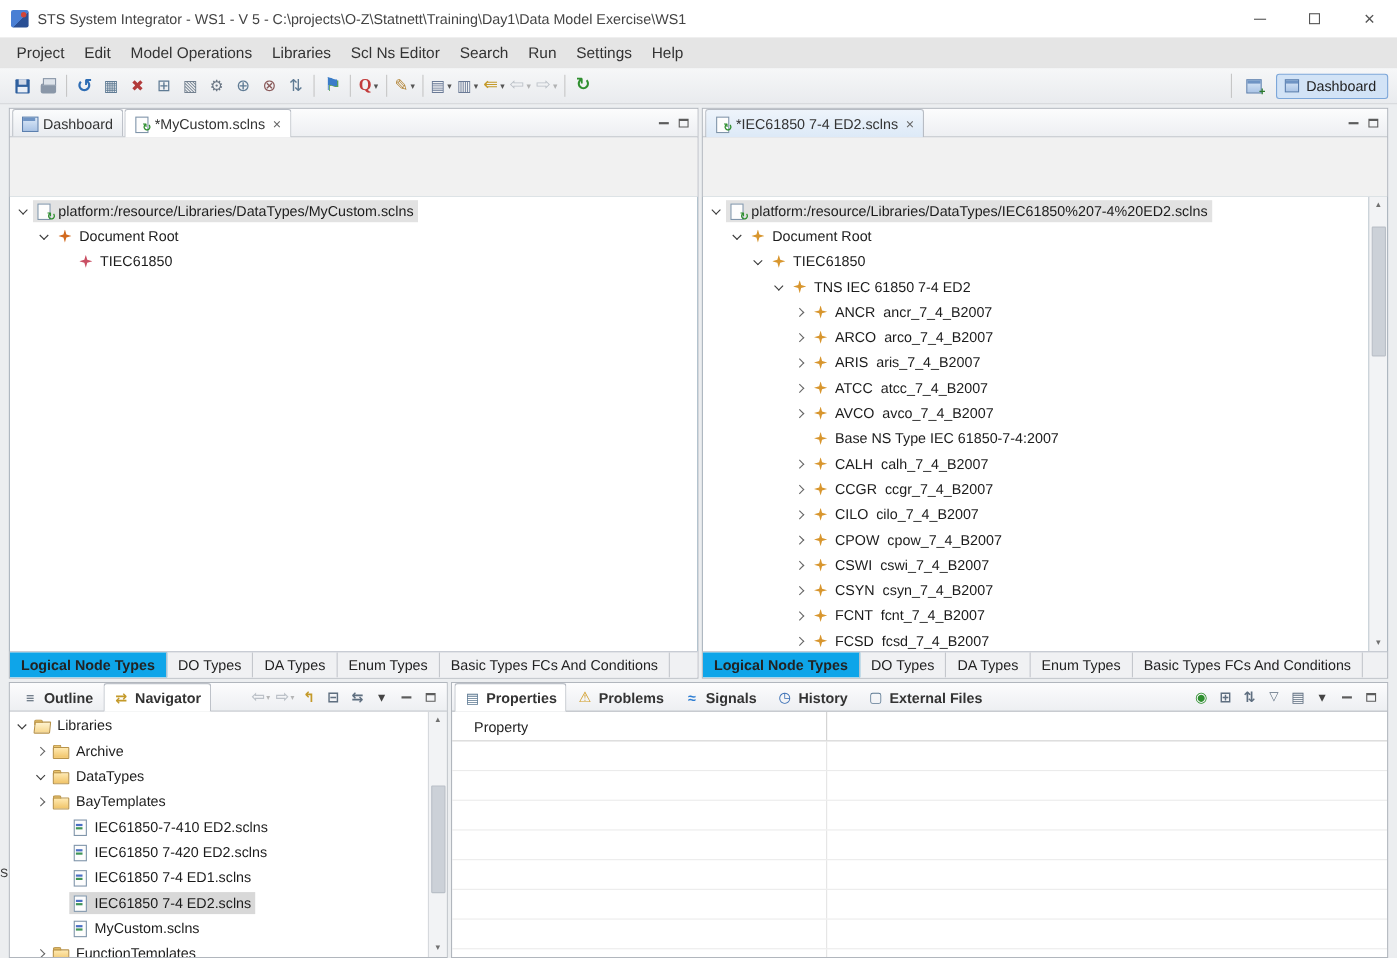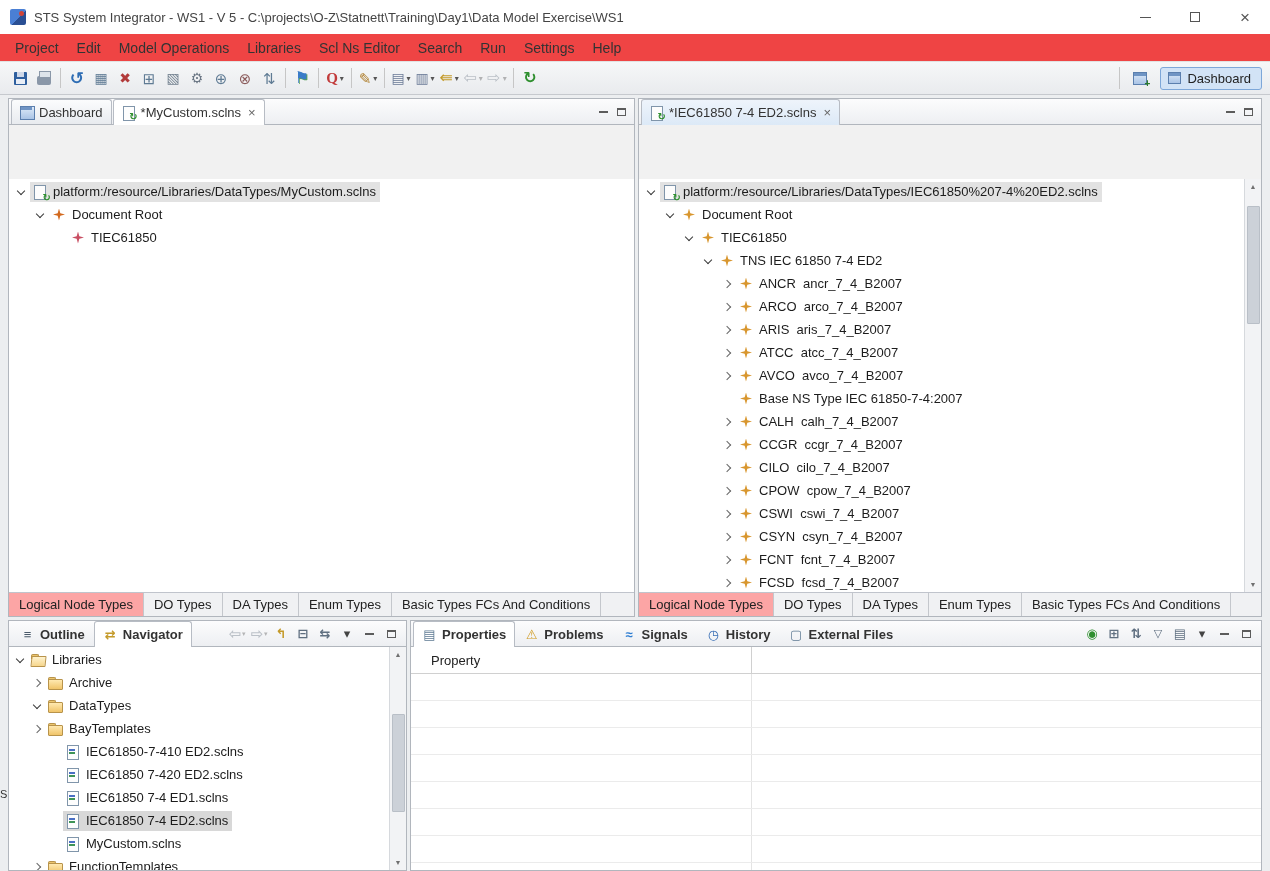--- a/index.html
+++ b/index.html
@@ -12,21 +12,21 @@
   .app-icon { width:16px; height:16px; border-radius:2px; background:linear-gradient(135deg,#4a7fd4 55%,#2a4f94 55%); position:relative; margin-right:8px; flex:none; }
   .app-icon::after { content:""; position:absolute; right:2px; top:2px; width:5px; height:5px; background:#d04438; border-radius:50%; }
   .title-text { color:#444; font-size:13px; white-space:nowrap; }
   .win-controls { margin-left:auto; display:flex; height:100%; }
   .win-btn { width:50px; height:100%; display:flex; align-items:center; justify-content:center; color:#444; }
   .ic-winmin { width:11px; height:1px; background:#555; display:block; }
   .ic-winmax { width:10px; height:10px; border:1px solid #555; display:block; }
   .ic-winclose { font-size:17px; line-height:1; color:#555; }
 
   
-  .menubar { height:27px; background:#ef4444; display:flex; align-items:center; padding-left:6px; flex:none; }
+  .menubar { height:27px; background:#e5e5e5; display:flex; align-items:center; padding-left:6px; flex:none; }
   .menu-item { padding:3px 9px; color:#333; font-size:14px; white-space:nowrap; }
 
   
   .toolbar { height:34px; background:linear-gradient(#f6f7f8,#e9ebee); border-top:1px solid #e2e2e2; border-bottom:1px solid #c6c9ce; display:flex; align-items:center; padding:0 8px; flex:none; }
   .tb-items { display:flex; align-items:center; }
   .tb-item { height:24px; min-width:24px; padding:0 2px; display:flex; align-items:center; justify-content:center; border-radius:3px; }
   .tb-item.sep { min-width:1px; width:1px; height:20px; padding:0; background:#c6c6c6; margin:0 4px; border-radius:0; }
   .tb-item.disabled { opacity:.4; }
   .tb-glyph { display:flex; align-items:center; justify-content:center; font-size:14px; line-height:1; }
   .tb-dd { display:none; font-size:8px; color:#555; margin-left:2px; }
@@ -122,21 +122,21 @@
   .tr[data-icon="folder-open"] .tree-icon::before { content:""; position:absolute; left:1px; top:2px; width:6px; height:4px; background:#ecc66e; border:1px solid #b8934a; border-bottom:none; border-radius:2px 2px 0 0; }
   .tr[data-icon="folder"] .tree-icon::after { content:""; position:absolute; left:1px; top:4px; width:13px; height:9px; background:linear-gradient(#ffe9b0,#f0c469); border:1px solid #b8934a; border-radius:1px; }
   .tr[data-icon="folder-open"] .tree-icon::after { content:""; position:absolute; left:1px; top:4px; width:13px; height:9px; background:linear-gradient(#fff3cf,#f6d68c); border:1px solid #b8934a; border-radius:1px; transform:skewX(-6deg); }
 
   .tr[data-icon="sclns-file"] .tree-icon::before { content:""; position:absolute; left:3px; top:1px; width:10px; height:13px; background:#fdfdfd; border:1px solid #8095aa; }
   .tr[data-icon="sclns-file"] .tree-icon::after { content:""; position:absolute; left:5px; top:5px; width:6px; height:2px; background:#4a6fc4; box-shadow:0 3px 0 #3f9456; }
 
   
   .btabs { height:24px; background:#f0f1f3; border-top:1px solid #c0c4cc; display:flex; align-items:stretch; flex:none; overflow:hidden; }
   .btab { padding:0 10px; display:flex; align-items:center; border-right:1px solid #c4c7cc; color:#222; white-space:nowrap; }
-  .btab.active { background:#fca5a5; }
+  .btab.active { background:#0ea5e9;font-weight:bold; }
 
   
   .vscroll { width:17px; background:#f2f3f5; border-left:1px solid #d6d9dd; display:flex; flex-direction:column; align-items:center; flex:none; }
   .sc-btn { height:15px; width:100%; display:flex; align-items:center; justify-content:center; font-size:7px; color:#707070; flex:none; }
   .sc-thumb { width:13px; background:#ccd1d8; border:1px solid #b9bfc7; border-radius:1px; flex:none; }
   .sc-fill { flex:1; }
   .ed-right .sc-thumb { margin-top:12px; height:118px; }
   .nav-scroll .sc-thumb { margin-top:52px; height:98px; }
 
   

